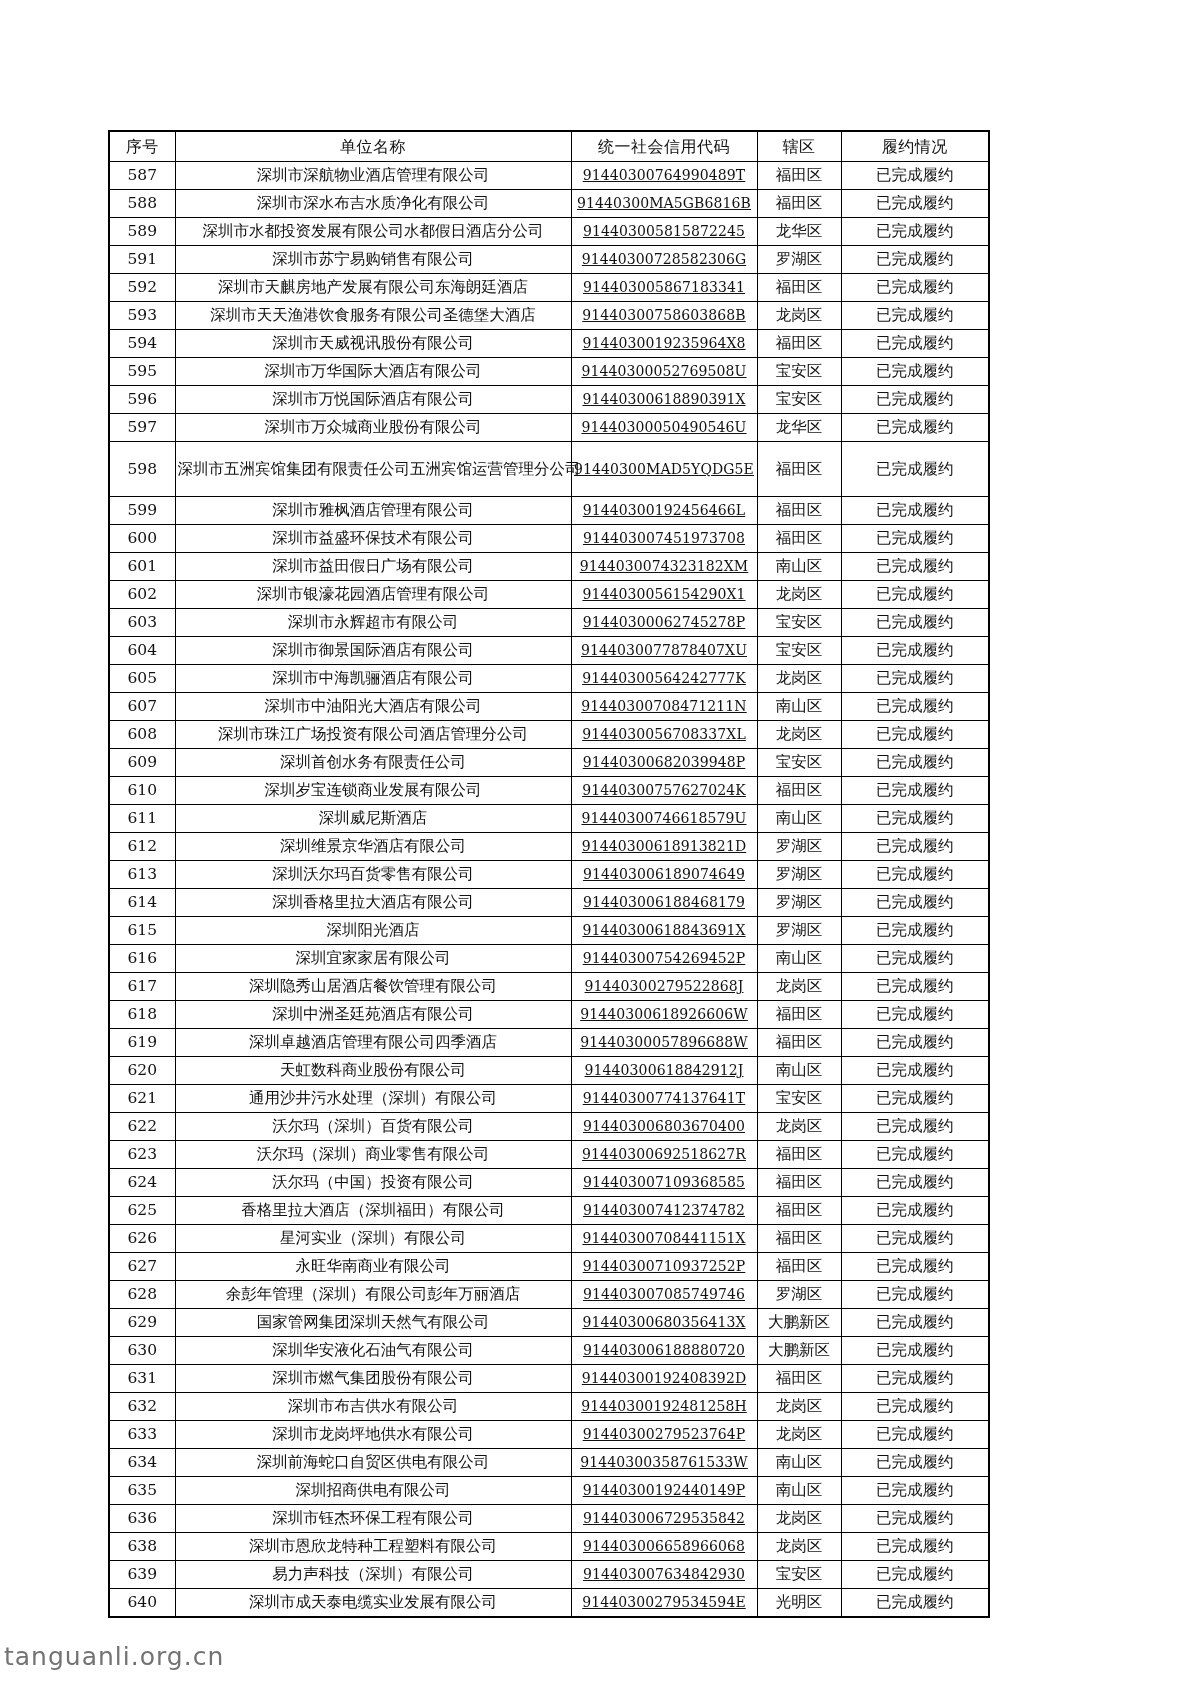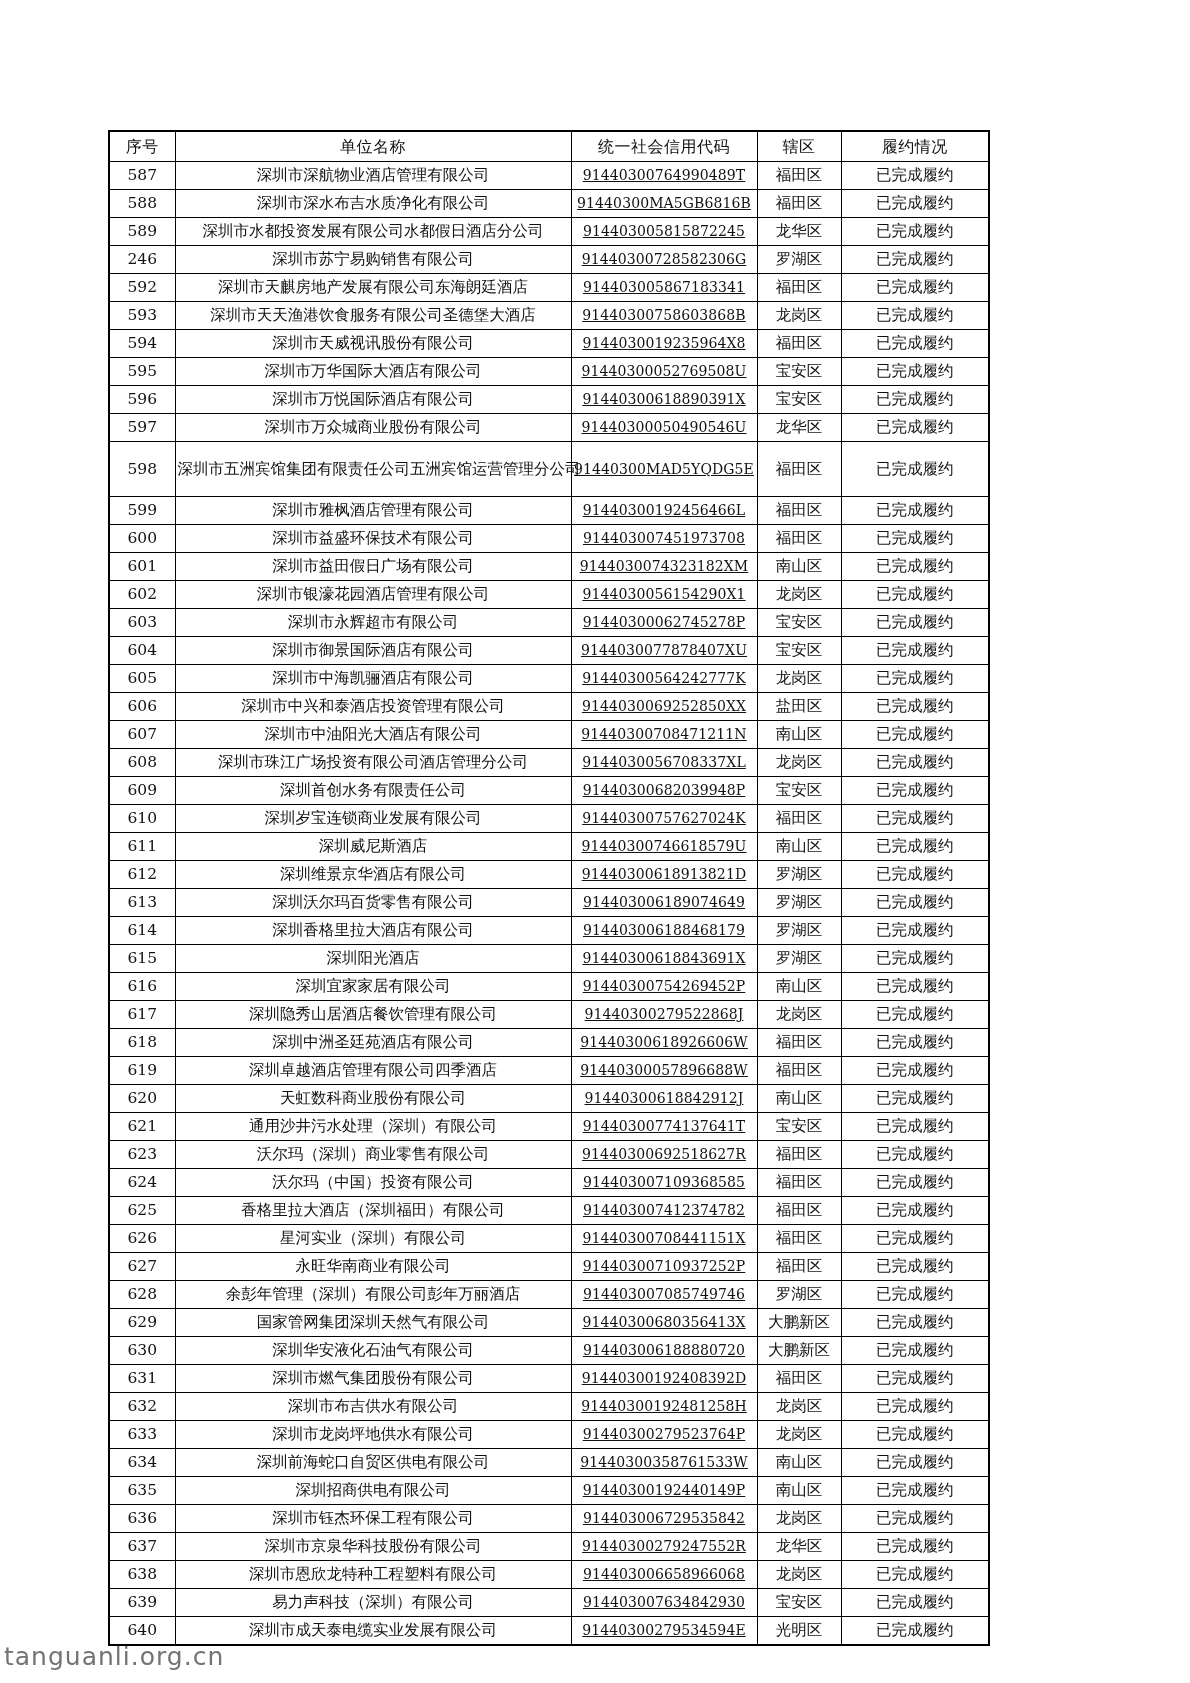--- a/index.html
+++ b/index.html
@@ -138,21 +138,21 @@
             <td class="cell-perf">已完成履约</td>
           </tr>
           <tr>
             <td class="cell-seq">589</td>
             <td class="cell-name">深圳市水都投资发展有限公司水都假日酒店分公司</td>
             <td class="cell-code">914403005815872245</td>
             <td class="cell-dist">龙华区</td>
             <td class="cell-perf">已完成履约</td>
           </tr>
           <tr>
-            <td class="cell-seq">246</td>
+            <td class="cell-seq">591</td>
             <td class="cell-name">深圳市苏宁易购销售有限公司</td>
             <td class="cell-code">91440300728582306G</td>
             <td class="cell-dist">罗湖区</td>
             <td class="cell-perf">已完成履约</td>
           </tr>
           <tr>
             <td class="cell-seq">592</td>
             <td class="cell-name">深圳市天麒房地产发展有限公司东海朗廷酒店</td>
             <td class="cell-code">914403005867183341</td>
             <td class="cell-dist">福田区</td>
@@ -243,27 +243,20 @@
             <td class="cell-perf">已完成履约</td>
           </tr>
           <tr>
             <td class="cell-seq">605</td>
             <td class="cell-name">深圳市中海凯骊酒店有限公司</td>
             <td class="cell-code">91440300564242777K</td>
             <td class="cell-dist">龙岗区</td>
             <td class="cell-perf">已完成履约</td>
           </tr>
           <tr>
-            <td class="cell-seq">606</td>
-            <td class="cell-name">深圳市中兴和泰酒店投资管理有限公司</td>
-            <td class="cell-code">9144030069252850XX</td>
-            <td class="cell-dist">盐田区</td>
-            <td class="cell-perf">已完成履约</td>
-          </tr>
-          <tr>
             <td class="cell-seq">607</td>
             <td class="cell-name">深圳市中油阳光大酒店有限公司</td>
             <td class="cell-code">91440300708471211N</td>
             <td class="cell-dist">南山区</td>
             <td class="cell-perf">已完成履约</td>
           </tr>
           <tr>
             <td class="cell-seq">608</td>
             <td class="cell-name">深圳市珠江广场投资有限公司酒店管理分公司</td>
             <td class="cell-code">9144030056708337XL</td>
@@ -352,20 +345,27 @@
             <td class="cell-name">天虹数科商业股份有限公司</td>
             <td class="cell-code">91440300618842912J</td>
             <td class="cell-dist">南山区</td>
             <td class="cell-perf">已完成履约</td>
           </tr>
           <tr>
             <td class="cell-seq">621</td>
             <td class="cell-name">通用沙井污水处理（深圳）有限公司</td>
             <td class="cell-code">91440300774137641T</td>
             <td class="cell-dist">宝安区</td>
+            <td class="cell-perf">已完成履约</td>
+          </tr>
+          <tr>
+            <td class="cell-seq">622</td>
+            <td class="cell-name">沃尔玛（深圳）百货有限公司</td>
+            <td class="cell-code">914403006803670400</td>
+            <td class="cell-dist">龙岗区</td>
             <td class="cell-perf">已完成履约</td>
           </tr>
           <tr>
             <td class="cell-seq">623</td>
             <td class="cell-name">沃尔玛（深圳）商业零售有限公司</td>
             <td class="cell-code">91440300692518627R</td>
             <td class="cell-dist">福田区</td>
             <td class="cell-perf">已完成履约</td>
           </tr>
           <tr>
@@ -453,27 +453,20 @@
             <td class="cell-perf">已完成履约</td>
           </tr>
           <tr>
             <td class="cell-seq">636</td>
             <td class="cell-name">深圳市钰杰环保工程有限公司</td>
             <td class="cell-code">914403006729535842</td>
             <td class="cell-dist">龙岗区</td>
             <td class="cell-perf">已完成履约</td>
           </tr>
           <tr>
-            <td class="cell-seq">637</td>
-            <td class="cell-name">深圳市京泉华科技股份有限公司</td>
-            <td class="cell-code">91440300279247552R</td>
-            <td class="cell-dist">龙华区</td>
-            <td class="cell-perf">已完成履约</td>
-          </tr>
-          <tr>
             <td class="cell-seq">638</td>
             <td class="cell-name">深圳市恩欣龙特种工程塑料有限公司</td>
             <td class="cell-code">914403006658966068</td>
             <td class="cell-dist">龙岗区</td>
             <td class="cell-perf">已完成履约</td>
           </tr>
           <tr>
             <td class="cell-seq">639</td>
             <td class="cell-name">易力声科技（深圳）有限公司</td>
             <td class="cell-code">914403007634842930</td>

